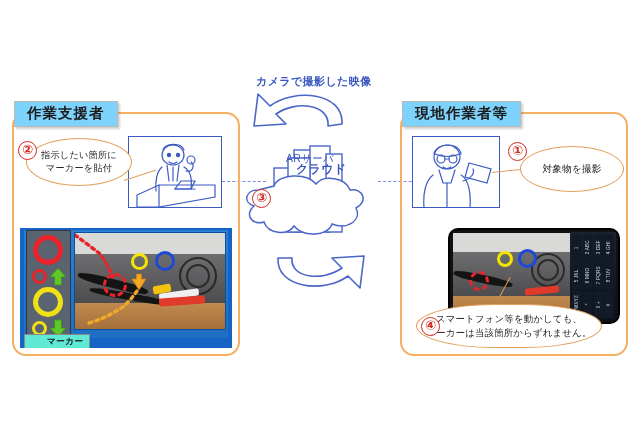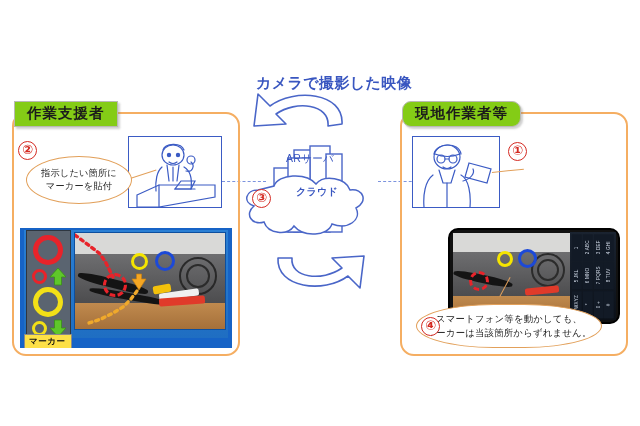--- a/index.html
+++ b/index.html
@@ -26,33 +26,33 @@
     border: 2.5px solid #F5AE62;
     border-radius: 14px;
     background: transparent;
     box-sizing: border-box;
   }
   #panel-left  { left: 12px;  top: 112px; width: 228px; height: 244px; }
   #panel-right { left: 400px; top: 112px; width: 228px; height: 244px; }
 
   .panel-title {
     position: absolute;
-    background: #84cc16;
+    background: #7dd3fc;
     border: 1px solid #B9B9B4;
     box-shadow: 2px 2px 2px rgba(120,120,120,0.35);
     color: #1b1b1b;
     font-size: 14.5px;
     font-weight: bold;
     letter-spacing: 1px;
     padding: 3px 12px 4px 12px;
     white-space: nowrap;
     line-height: 1.15;
   }
   #title-left  { left: 14px;  top: 101px; }
-  #title-right { left: 402px; top: 101px; border-radius: 9px; }
+  #title-right { left: 402px; top: 101px; }
 
   
   .badge {
     position: absolute;
     width: 19px; height: 19px;
     border: 1.8px solid #D42A22;
     border-radius: 50%;
     color: #D42A22;
     font-size: 13px;
     font-weight: bold;
@@ -83,21 +83,21 @@
     z-index: 10;
   }
   .bubble .btxt {
     font-size: 9.2px;
     line-height: 1.45;
     white-space: pre-line;
     letter-spacing: 0.2px;
   }
   #bubble-1 { left: 520px; top: 146px; width: 104px; height: 46px; }
   #bubble-1 .btxt { font-size: 9.6px; }
-  #bubble-2 { left: 26px;  top: 156px; width: 106px; height: 48px; }
+  #bubble-2 { left: 26px;  top: 138px; width: 106px; height: 48px; }
   #bubble-3 { left: 258px; top: 194px; width: 126px; height: 58px; }
   #bubble-4 {
     left: 416px; top: 304px; width: 186px; height: 44px;
     border-radius: 50%/60%;
   }
   #bubble-4 .btxt { font-size: 9.4px; }
 
   
   .leader {
     position: absolute;
@@ -114,43 +114,43 @@
     background: #ffffff;
     box-sizing: border-box;
     overflow: hidden;
   }
   #illus-left  { left: 128px; top: 136px; width: 94px;  height: 72px; }
   #illus-right { left: 412px; top: 136px; width: 88px;  height: 72px; }
 
   .center-label {
     position: absolute;
     color: #3956C0;
-    font-size: 15px;
+    font-size: 11px;
     font-weight: bold;
     white-space: nowrap;
     letter-spacing: 0.4px;
   }
   #label-up   { left: 256px; top: 74px; }
   #label-down { left: 248px; top: 288px; }
 
   .server-text {
     position: absolute;
     left: 286px; top: 152px;
     color: #3956C0;
     font-size: 10.5px;
     font-weight: normal;
     letter-spacing: 0.3px;
     z-index: 6;
     white-space: nowrap;
   }
   .cloud-text {
     position: absolute;
-    left: 296px; top: 185px;
+    left: 296px; top: 161px;
     color: #3956C0;
-    font-size: 10px;
+    font-size: 12px;
     font-weight: bold;
     letter-spacing: 0.3px;
     z-index: 6;
     white-space: nowrap;
   }
 
   
   #shot-left {
     position: absolute;
     left: 20px; top: 228px;
@@ -173,26 +173,26 @@
     box-sizing: border-box;
   }
   .ring {
     position: absolute;
     border-radius: 50%;
     box-sizing: border-box;
   }
   .marker-label {
     position: absolute;
     left: 4px; top: 106px;
-    background: #fde047;
+    background: #5eead4;
     border: 1px solid #8a8a8a;
     color: #111;
     font-size: 8.5px;
     font-weight: bold;
-    padding: 1px 6px 2px 4px;
+    padding: 1px 6px 2px 22px;
     letter-spacing: 0.5px;
     z-index: 8;
     white-space: nowrap;
   }
   .photo {
     position: absolute;
     overflow: hidden;
     background: #9a9a9a;
   }
   #photo-left { left: 54px; top: 4px; width: 150px; height: 96px; border: 1px solid #0d4f9e; }
@@ -358,20 +358,23 @@
         <polyline points="0,2 8,8 16,14 24,20 30,28 34,36 38,44" fill="none" stroke="#E8232A" stroke-width="3.4" stroke-dasharray="3,4" stroke-linecap="round"></polyline>
         <polyline points="62,58 56,66 48,74 38,80 26,86 14,90" fill="none" stroke="#F0A92B" stroke-width="3.4" stroke-dasharray="3,4" stroke-linecap="round"></polyline>
       </svg>
     </div>
   </div>
 
   <div class="panel" id="panel-right"></div>
   <div class="panel-title" id="title-right">現地作業者等</div>
 
   <div class="badge" id="badge-1">①</div>
+  <div class="bubble" id="bubble-1">
+    <span class="btxt">対象物を撮影</span>
+  </div>
   <div class="leader" style="left:492px; top:172px; width:32px; transform: rotate(-6deg);"></div>
 
   <div class="illus" id="illus-right">
     <svg width="88" height="72" viewBox="0 0 88 72">
       <g fill="none" stroke="#3B5BC4" stroke-width="1.2" stroke-linecap="round">
         <ellipse cx="34" cy="20" rx="13" ry="12"></ellipse>
         <path d="M 21 17 C 23 6, 46 4, 48 17"></path>
         <path d="M 22 17 Q 34 22, 47 17"></path>
         <circle cx="28" cy="22" r="4"></circle>
         <circle cx="40" cy="22" r="4"></circle>

